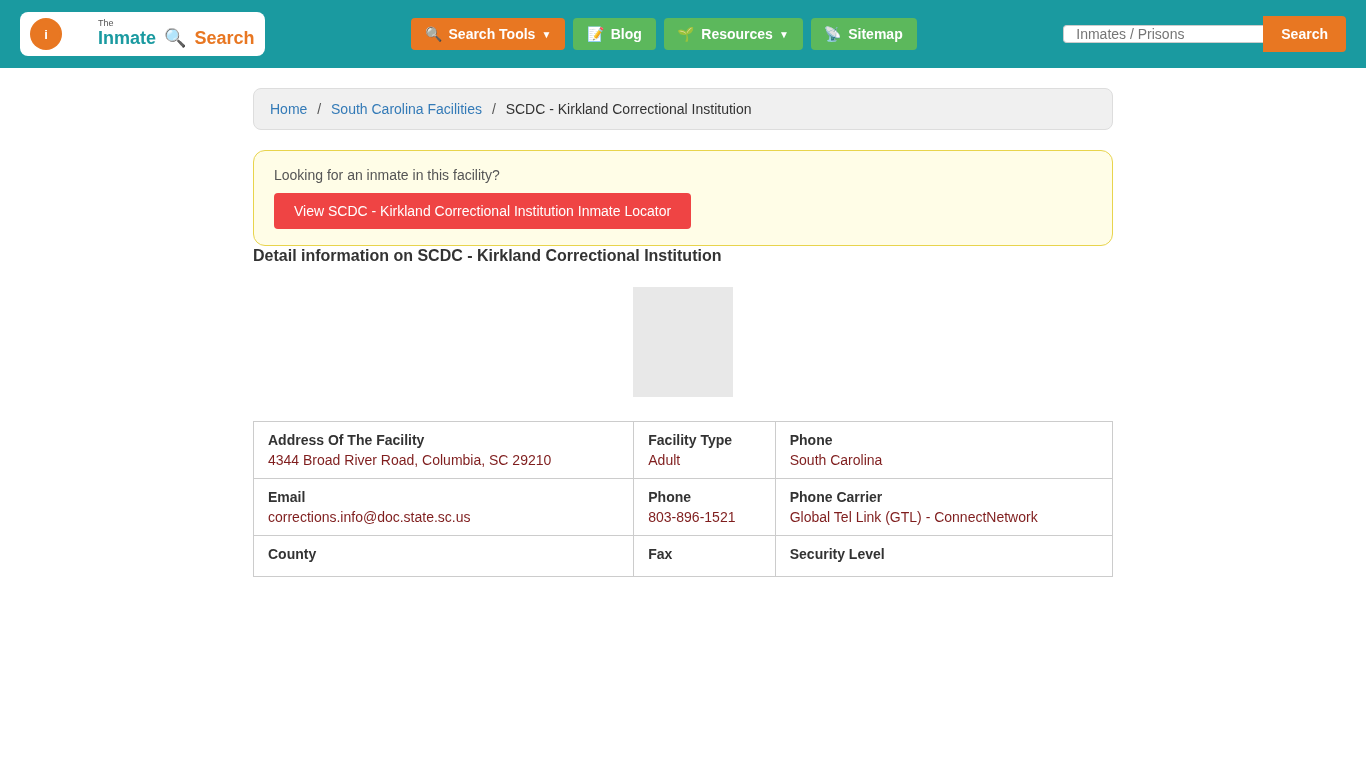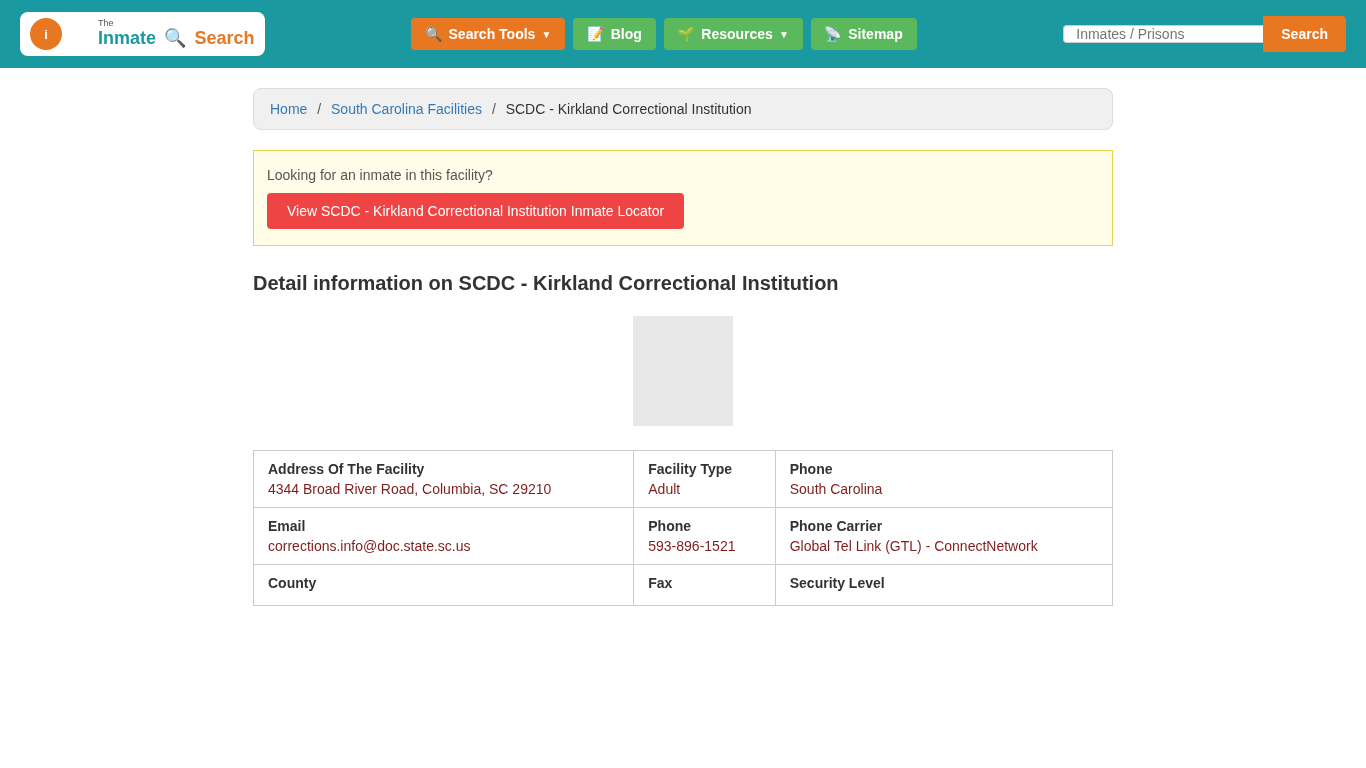--- a/index.html
+++ b/index.html
@@ -122,42 +122,41 @@
     .breadcrumb a {
       color: #337ab7;
       text-decoration: none;
     }
     .breadcrumb .sep { color: #555; margin: 0 6px; }
 
     
     .promo-box {
       background: #fffde7;
       border: 1px solid #e8d44d;
-      border-radius: 0;
-      padding: 16px 13px;
-      margin-bottom: 24px;
+      border-radius: 12px;
+      padding: 16px 20px;
     }
     .promo-box p {
       color: #555;
       margin-bottom: 10px;
       font-size: 14px;
     }
     .inmate-locator-btn {
       background: #ef4444;
       color: #fff;
       border: none;
       border-radius: 4px;
       padding: 10px 20px;
       font-size: 14px;
       cursor: pointer;
     }
 
     
     .page-title {
-      font-size: 20px;
+      font-size: 16px;
       font-weight: bold;
       color: #333;
       margin-bottom: 20px;
       line-height: 1.3;
     }
 
     
     .image-placeholder {
       width: 100px;
       height: 110px;
@@ -279,21 +278,21 @@
           <span class="value">South Carolina</span>
         </td>
       </tr>
       <tr>
         <td>
           <span class="label">Email</span>
           <a href="#" class="value">corrections.info@doc.state.sc.us</a>
         </td>
         <td>
           <span class="label">Phone</span>
-          <a href="#" class="value">593-896-1521</a>
+          <a href="#" class="value">803-896-1521</a>
         </td>
         <td>
           <span class="label">Phone Carrier</span>
           <span class="value">Global Tel Link (GTL) - ConnectNetwork</span>
         </td>
       </tr>
       <tr>
         <td>
           <span class="label">County</span>
           <span class="value"></span>

